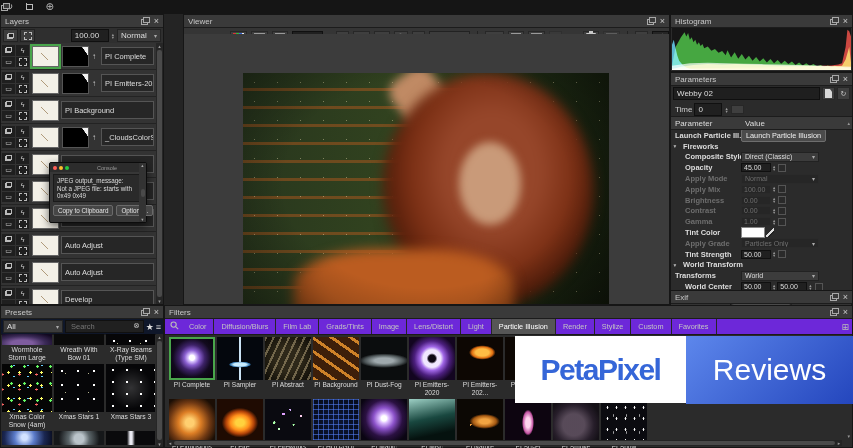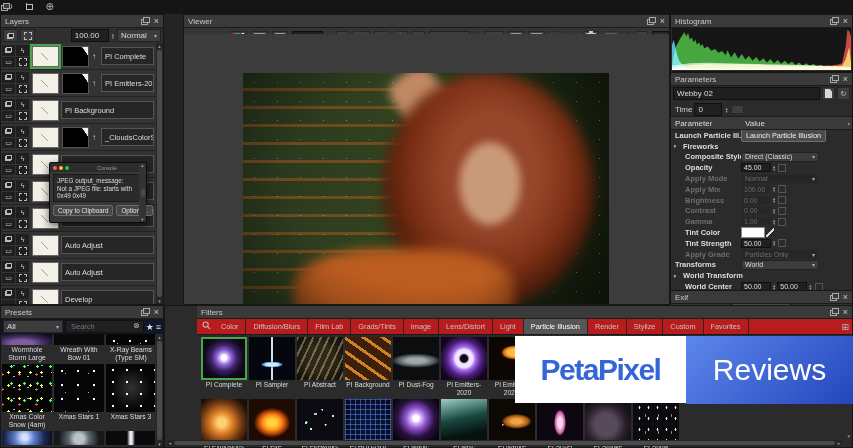--- a/index.html
+++ b/index.html
@@ -137,22 +137,22 @@
   
   #exif{left:670px;top:290px;width:183px;height:158px;background:#2e2e2e;}
   .extabs{display:flex;height:13px;background:#262626;border-bottom:1px solid #1a1a1a;}
   .extab{flex:1;display:flex;align-items:center;justify-content:center;font-size:7.3px;color:#bbb;background:#333;border-right:1px solid #1a1a1a;}
   .extab.active{background:#4a4a4a;color:#eee;border-radius:3px 3px 0 0;}
   .exrow{display:flex;align-items:center;height:10.5px;}
   .exlab{width:92px;text-align:right;color:#aaa;flex:none;font-size:7.3px;}
   .exval{margin-left:5px;font-weight:bold;color:#eee;font-size:7.3px;white-space:nowrap;}
   #exif-bottom{position:absolute;left:0;right:0;top:107px;}
   
-  #filters{left:164px;top:305px;width:689px;height:143px;padding-left:32px;}
-  #ftabs{height:15px;display:flex;align-items:center;background:#b91c1c;border-bottom:1px solid #1a1a1a;padding-left:2px;}
+  #filters{left:164px;top:305px;width:689px;height:143px;}
+  #ftabs{height:15px;display:flex;align-items:center;background:#6d28d9;border-bottom:1px solid #1a1a1a;padding-left:2px;}
   .ftab{height:15px;display:flex;align-items:center;justify-content:center;padding:0 7px;font-size:7.3px;color:#c4c4c4;border-right:1px solid #262626;white-space:nowrap;}
   .ftab.active{background:#565656;color:#fff;}
   .fgrid-ic{margin-left:auto;margin-right:3px;color:#bbb;font-size:9px;}
   .frow{display:flex;gap:2px;padding-left:4px;margin-top:2px;}
   .fcell{width:46px;flex:none;display:flex;flex-direction:column;align-items:center;}
   .fthumb{width:46px;height:43px;box-sizing:border-box;}
   .fthumb.fsel{border:2px solid #49a54b;}
   .flabel{font-size:6.6px;line-height:7.5px;text-align:center;color:#ddd;height:15px;overflow:hidden;padding-top:1px;width:46px;}
   #hscroll{position:absolute;left:2px;right:10px;bottom:1px;height:6px;background:#242424;display:flex;align-items:center;}
   #hscroll .ar{font-size:5px;color:#999;width:6px;text-align:center;}
@@ -701,52 +701,52 @@
             <span class="pchk"></span>
           </div>
         </div>
         <div class="prow">
           <span class="plab">Tint Color</span>
           <div class="pval">
             <span class="pswatch" style="background: rgb(255, 255, 255);"></span>
             <span class="pdrop"></span>
           </div>
         </div>
+        <div class="prow dim">
+          <span class="plab">Apply Grade</span>
+          <div class="pval">
+            <span class="psel">
+              <span>Particles Only</span>
+              <span class="chev">▾</span>
+            </span>
+          </div>
+        </div>
         <div class="prow">
           <span class="plab">Tint Strength</span>
           <div class="pval">
             <span class="pnum">50.00</span>
             <span class="pstep">
               <span>▴</span>
               <span>▾</span>
             </span>
             <span class="pchk"></span>
           </div>
         </div>
-        <div class="prow dim">
-          <span class="plab">Apply Grade</span>
-          <div class="pval">
-            <span class="psel">
-              <span>Particles Only</span>
-              <span class="chev">▾</span>
-            </span>
-          </div>
+        <div class="prow">
+          <span class="gchev">▾</span>
+          <span class="plab g">World Transform</span>
         </div>
         <div class="prow">
           <span class="plab g">Transforms</span>
           <div class="pval">
             <span class="psel">
               <span>World</span>
               <span class="chev">▾</span>
             </span>
           </div>
-        </div>
-        <div class="prow">
-          <span class="gchev">▾</span>
-          <span class="plab g">World Transform</span>
         </div>
         <div class="prow">
           <span class="plab">World Center</span>
           <div class="pval">
             <span class="pnum">50.00</span>
             <span class="pstep">
               <span>▴</span>
               <span>▾</span>
             </span>
             <span class="pnum">50.00</span>

